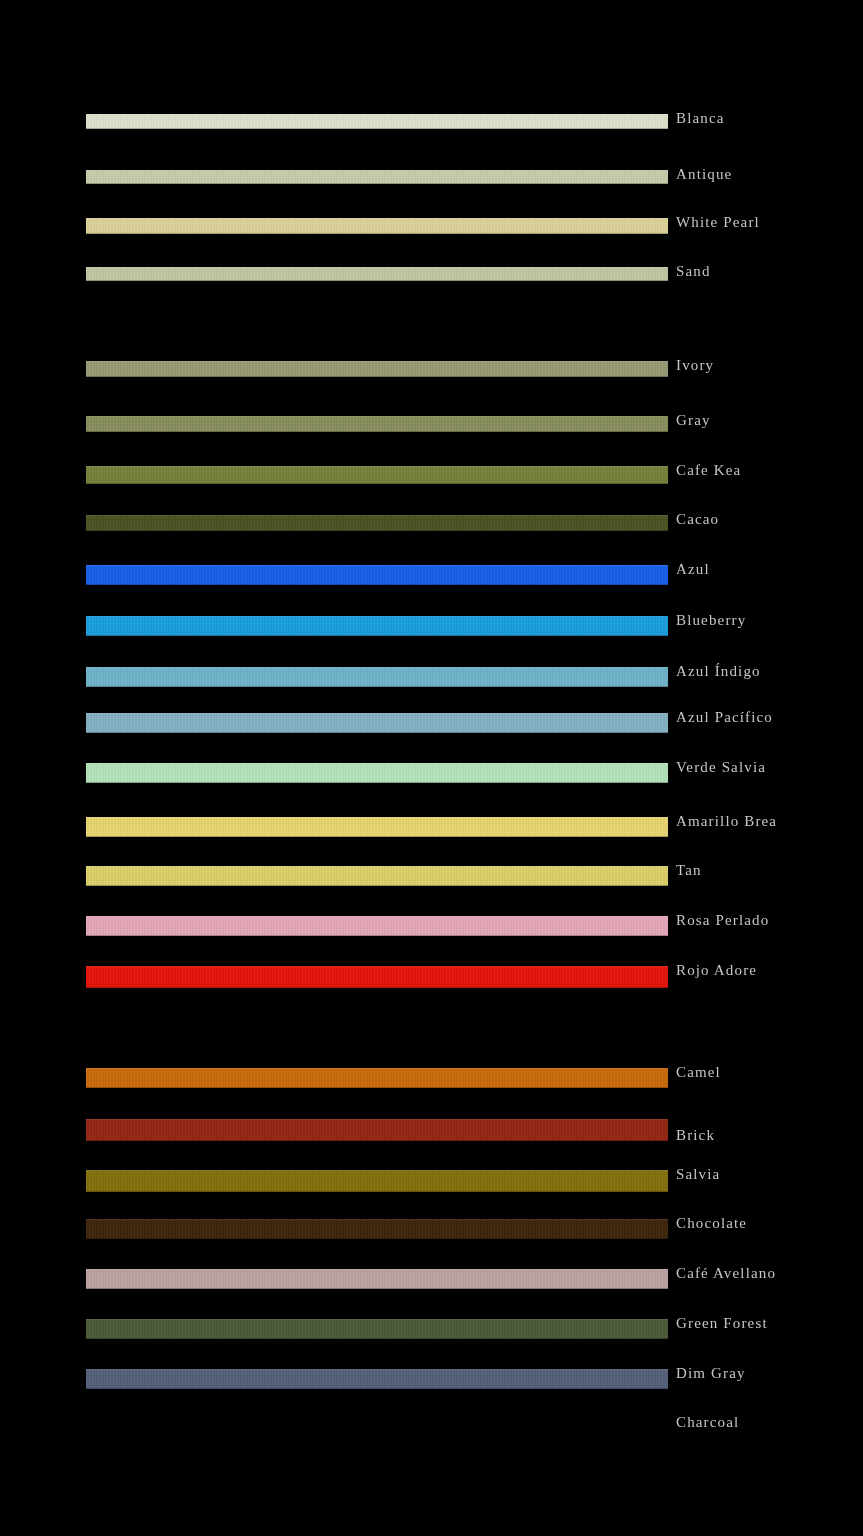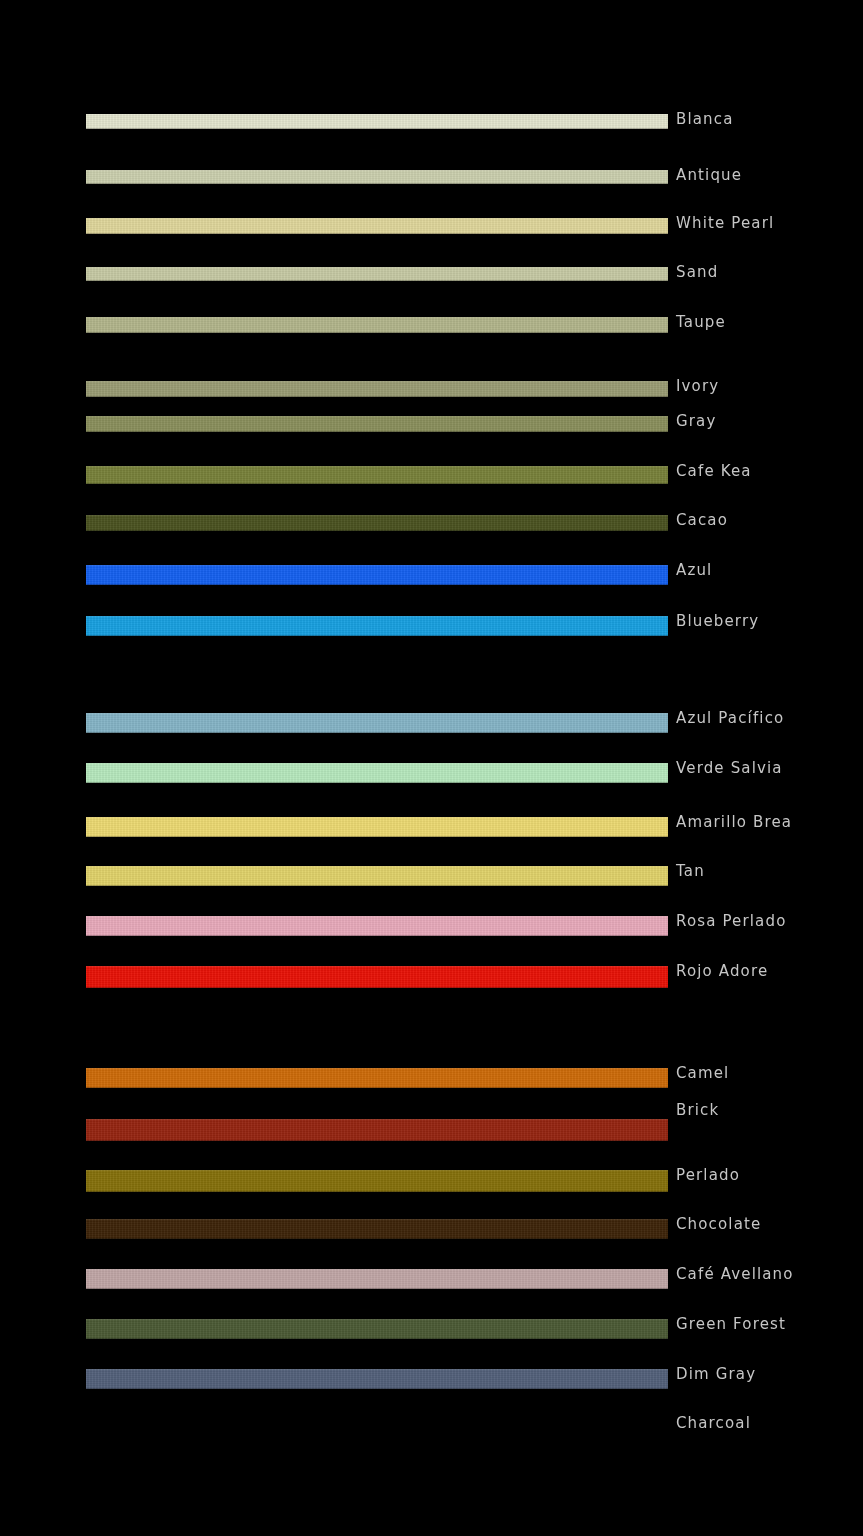--- a/index.html
+++ b/index.html
@@ -21,20 +21,21 @@
     width: 863px;
     height: 1536px;
     background: #000000;
   }
 
   .swatch-row {
     position: absolute;
     left: 0;
     height: 50px;
     width: 691px;
+    font-family: Liberation Serif, serif;
   }
 
   .swatch-bar-wrap {
     position: absolute;
     left: 86px;
     width: 582px;
     height: 50px;
   }
 
   .swatch-bar {
@@ -97,27 +98,21 @@
         <div class="swatch-bar" title="White Pearl" style="top: 18px; height: 16px; background: rgb(223, 214, 155);"></div>
       </div>
       <div class="swatch-label" style="top: 14px;">White Pearl</div>
     </div>
     <div class="swatch-row" style="top: 249px;">
       <div class="swatch-bar-wrap">
         <div class="swatch-bar" title="Sand" style="top: 18px; height: 14px; background: rgb(198, 201, 164);"></div>
       </div>
       <div class="swatch-label" style="top: 14px;">Sand</div>
     </div>
-    <div class="swatch-row" style="top: 299px;">
-      <div class="swatch-bar-wrap">
-        <div class="swatch-bar" title="Taupe" style="top: 18px; height: 16px; background: rgb(178, 181, 139);"></div>
-      </div>
-      <div class="swatch-label" style="top: 14px;">Taupe</div>
-    </div>
-    <div class="swatch-row" style="top: 363px;">
+    <div class="swatch-row" style="top: 343px;">
       <div class="swatch-bar-wrap">
         <div class="swatch-bar" title="Ivory" style="top: 18px; height: 16px; background: rgb(154, 156, 116);"></div>
       </div>
       <div class="swatch-label" style="top: 14px;">Ivory</div>
     </div>
     <div class="swatch-row" style="top: 398px;">
       <div class="swatch-bar-wrap">
         <div class="swatch-bar" title="Gray" style="top: 18px; height: 16px; background: rgb(138, 143, 92);"></div>
       </div>
       <div class="swatch-label" style="top: 14px;">Gray</div>
@@ -139,20 +134,26 @@
         <div class="swatch-bar" title="Avio" style="top: 18px; height: 20px; background: rgb(21, 96, 239);"></div>
       </div>
       <div class="swatch-label" style="top: 14px;">Azul</div>
     </div>
     <div class="swatch-row" style="top: 598px;">
       <div class="swatch-bar-wrap">
         <div class="swatch-bar" title="Blueberry" style="top: 18px; height: 20px; background: rgb(24, 160, 224);"></div>
       </div>
       <div class="swatch-label" style="top: 14px;">Blueberry</div>
     </div>
+    <div class="swatch-row" style="top: 649px;">
+      <div class="swatch-bar-wrap">
+        <div class="swatch-bar" title="Azul Índigo" style="top: 18px; height: 20px; background: rgb(111, 182, 204);"></div>
+      </div>
+      <div class="swatch-label" style="top: 14px;">Azul Índigo</div>
+    </div>
     <div class="swatch-row" style="top: 695px;">
       <div class="swatch-bar-wrap">
         <div class="swatch-bar" title="Azul Pacífico" style="top: 18px; height: 20px; background: rgb(133, 180, 198);"></div>
       </div>
       <div class="swatch-label" style="top: 14px;">Azul Pacífico</div>
     </div>
     <div class="swatch-row" style="top: 745px;">
       <div class="swatch-bar-wrap">
         <div class="swatch-bar" title="Verde Salvia" style="top: 18px; height: 20px; background: rgb(182, 232, 189);"></div>
       </div>
@@ -185,27 +186,27 @@
     <div class="swatch-row" style="top: 1050px;">
       <div class="swatch-bar-wrap">
         <div class="swatch-bar" title="Camel" style="top: 18px; height: 20px; background: rgb(205, 107, 9);"></div>
       </div>
       <div class="swatch-label" style="top: 14px;">Camel</div>
     </div>
     <div class="swatch-row" style="top: 1101px;">
       <div class="swatch-bar-wrap">
         <div class="swatch-bar" title="Brick" style="top: 18px; height: 22px; background: rgb(149, 37, 17);"></div>
       </div>
-      <div class="swatch-label" style="top: 0; text-align: center;">Brick</div>
+      <div class="swatch-label" style="top: 26px; text-align: center;">Brick</div>
     </div>
     <div class="swatch-row" style="top: 1152px;">
       <div class="swatch-bar-wrap">
         <div class="swatch-bar" title="Caramel" style="top: 18px; height: 22px; background: rgb(133, 112, 11);"></div>
       </div>
-      <div class="swatch-label" style="top: 14px;">Perlado</div>
+      <div class="swatch-label" style="top: 14px;">Salvia</div>
     </div>
     <div class="swatch-row" style="top: 1201px;">
       <div class="swatch-bar-wrap">
         <div class="swatch-bar" title="Chocolate" style="top: 18px; height: 20px; background: rgb(61, 36, 9);"></div>
       </div>
       <div class="swatch-label" style="top: 14px;">Chocolate</div>
     </div>
     <div class="swatch-row" style="top: 1251px;">
       <div class="swatch-bar-wrap">
         <div class="swatch-bar" title="Café Avellano" style="top: 18px; height: 20px; background: rgb(192, 166, 166);"></div>

